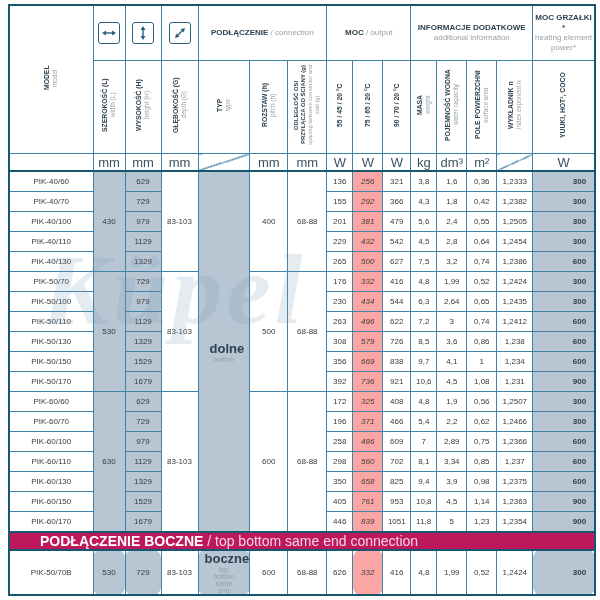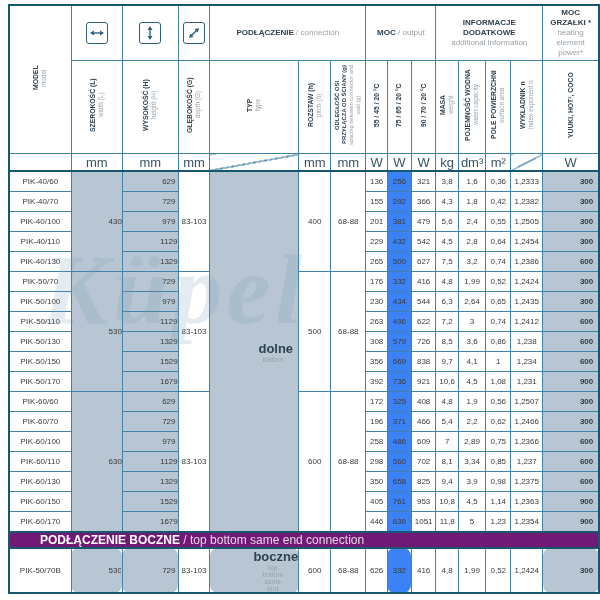--- a/index.html
+++ b/index.html
@@ -37,28 +37,28 @@
   .vt-sm .en{font-size:5.7px;}
   .icobox{
     display:inline-flex; width:20px; height:20px; align-items:center; justify-content:center;
     border:1.5px solid #2e5f7e; border-radius:3px; background:#fff;
   }
   .diag{
     background-image:linear-gradient(to bottom right, transparent 48%, #4183a8 48%, #4183a8 52%, transparent 52%);
   }
   
   tbody td{font-size:8px; height:19px; color:#3a3a3a;}
-  .shade{background:#b7c6d2;padding-left:37px;}
-  .lshade{background:#3b82f6;}
+  .shade{background:#b7c6d2;}
+  .lshade{background:#fca5a5;font-style:italic;}
   .power{background:#b7c6d2; font-weight:bold; color:#2e3c46;padding-left:32px;}
   .typcell .pl{font-size:13px; display:block; color:#2e4250;margin-left:6px;}
   .typcell .en{font-size:6.8px; display:block; white-space:pre-line;}
   .bar td{
-    background:#701a75; color:#fff; text-align:left; padding-left:30px;
-    height:13px; font-size:12px; border-top:2px solid #16566e; border-bottom:2px solid #16566e;
+    background:#be185d; color:#fff; text-align:left; padding-left:30px;
+    height:13px; font-size:14px; border-top:2px solid #16566e; border-bottom:2px solid #16566e;
   }
   .bar .bar-pl{font-weight:bold; color:#ffffff;}
   .bar .bar-en{color:rgba(255,255,255,0.82); font-weight:normal;}
   .side-row td{height:38px;border-radius:8px;}
   
   .watermark{
     position:absolute; left:42px; top:232px; z-index:5; pointer-events:none;
     font-family:Liberation Serif, serif; font-style:italic; font-weight:bold;
     font-size:100px; letter-spacing:4px; color:rgba(110,150,180,0.18);
     white-space:nowrap;

